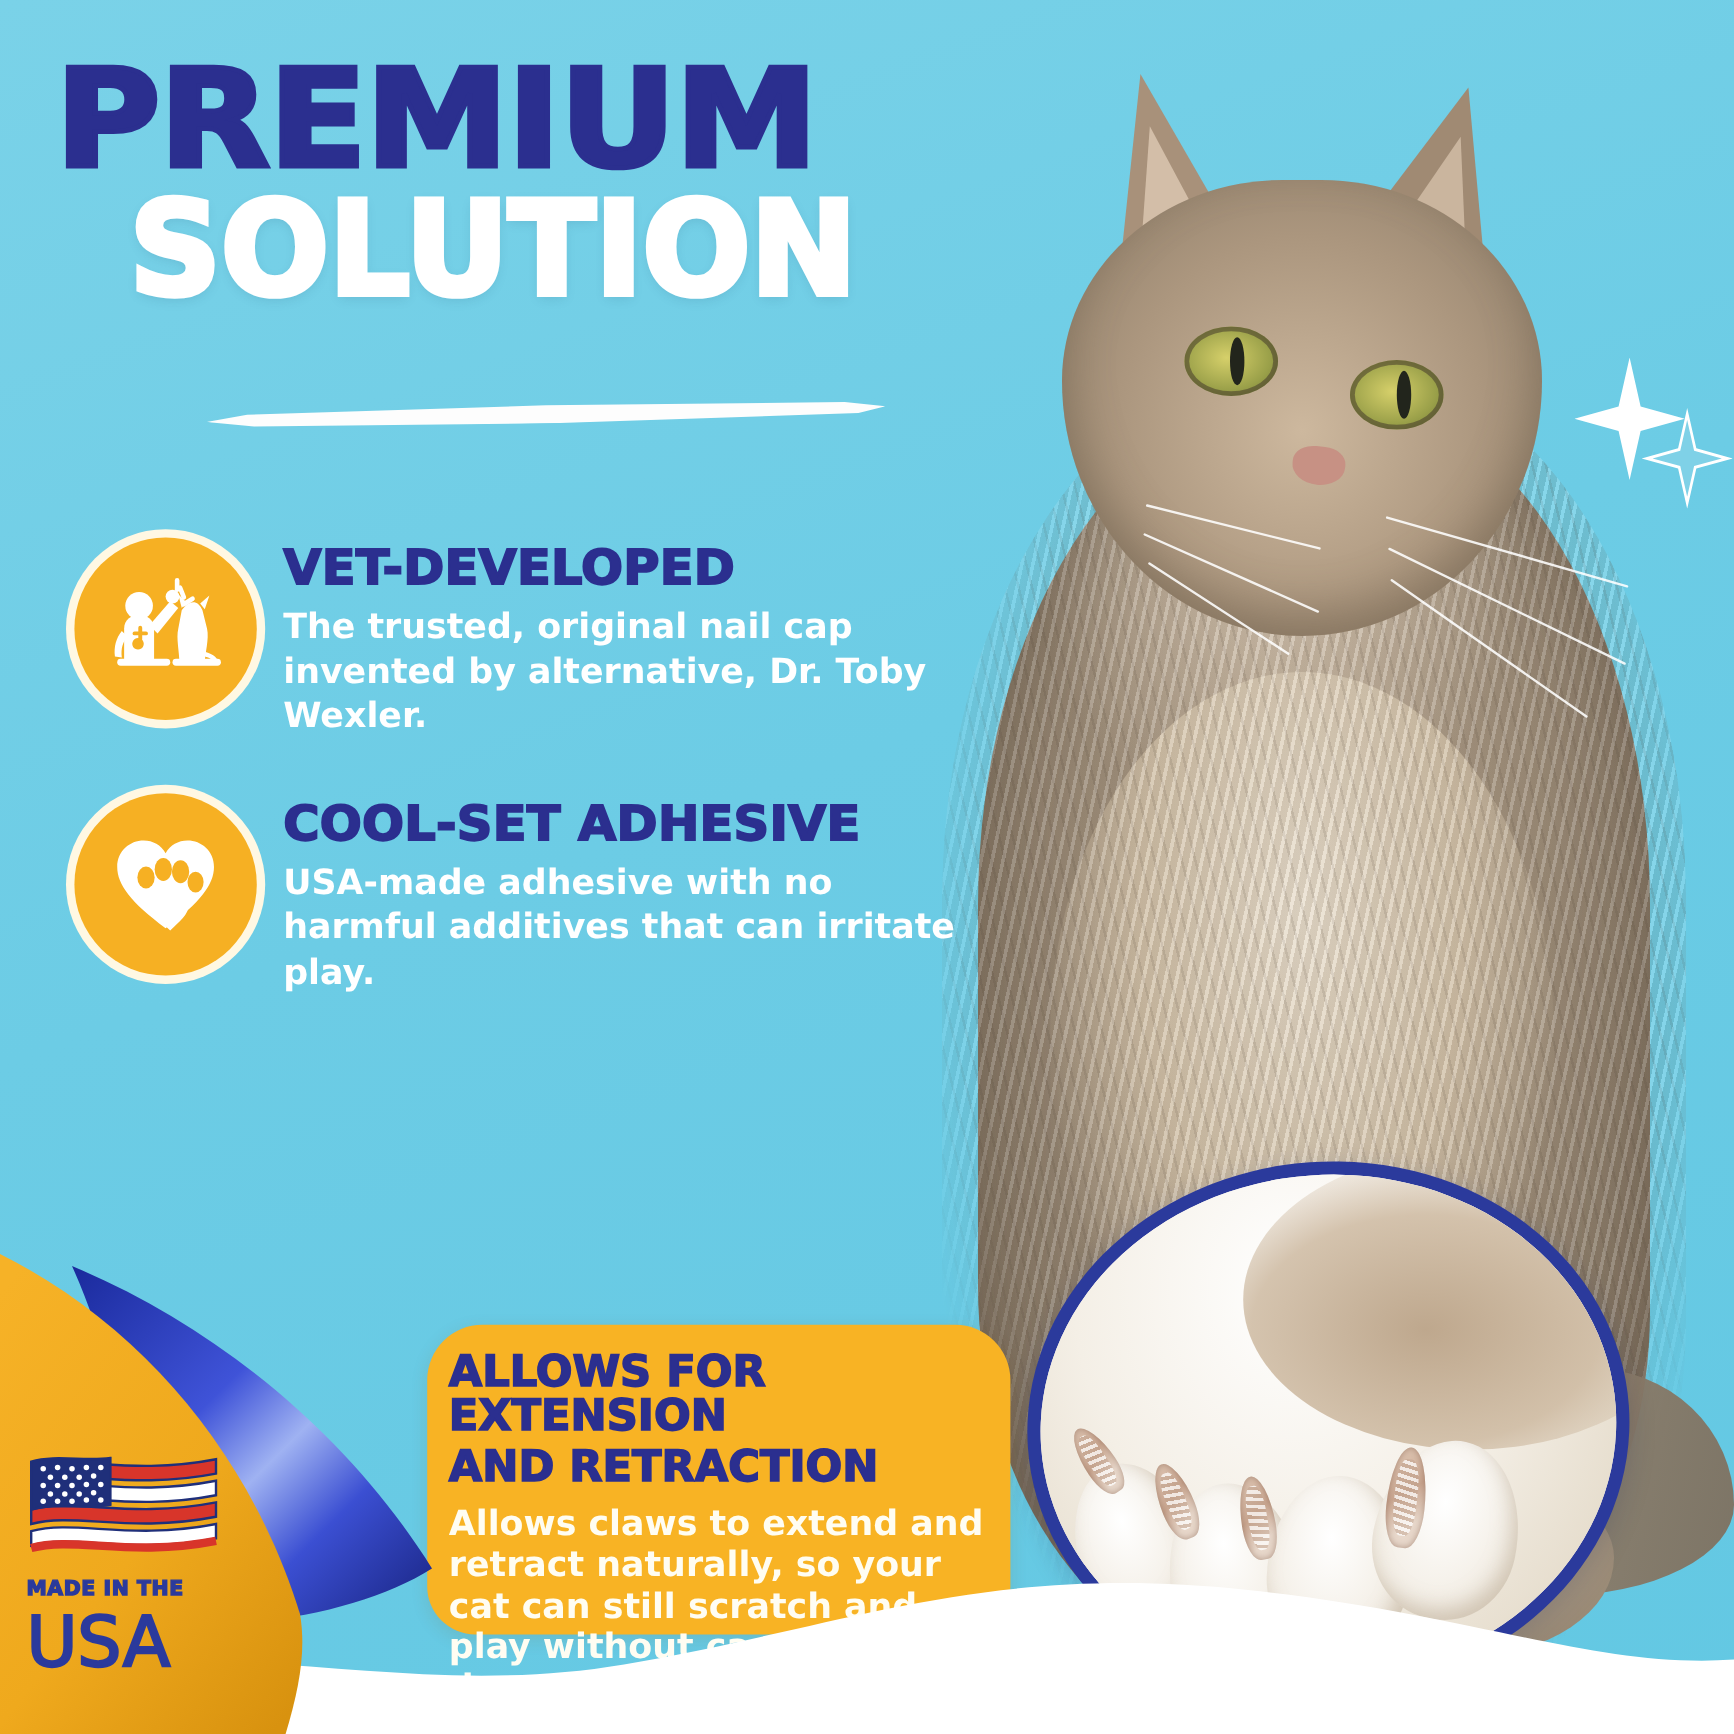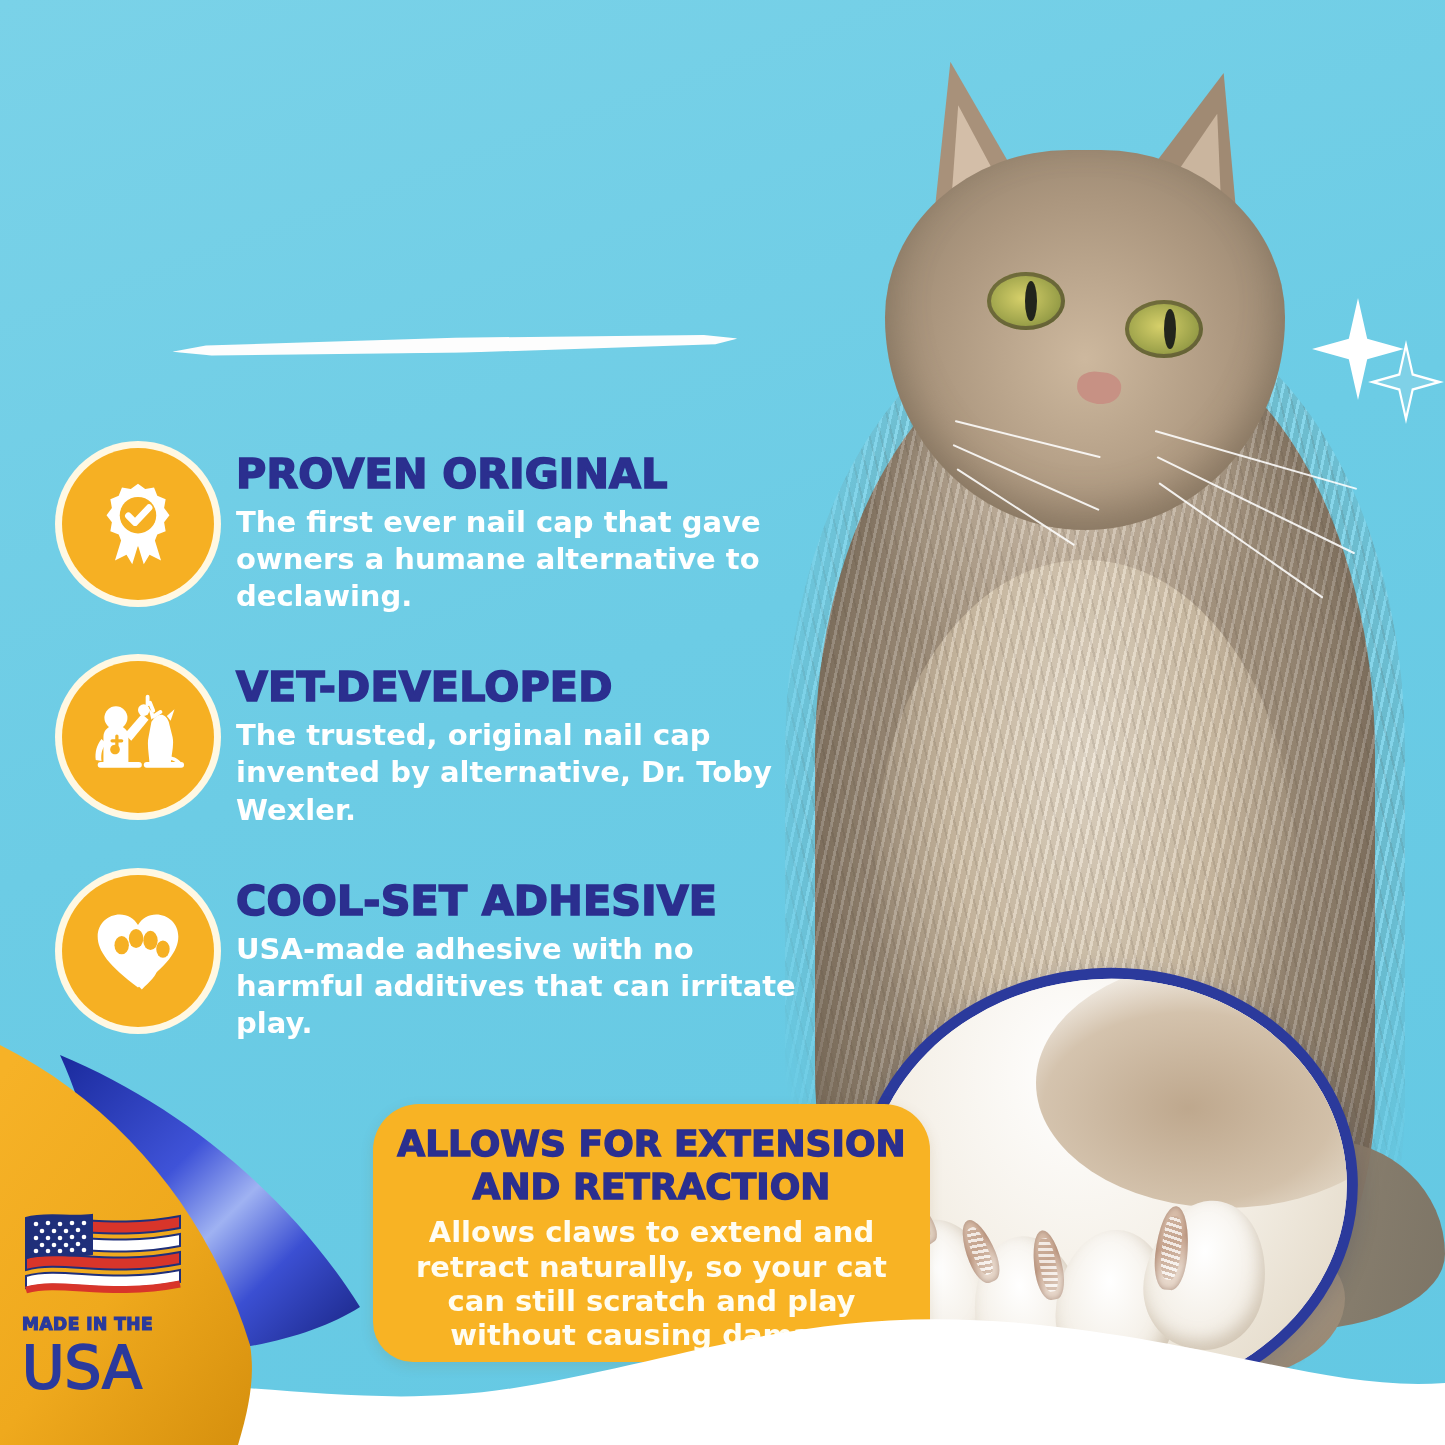--- a/index.html
+++ b/index.html
@@ -139,28 +139,26 @@
     transform:scaleX(1.03);transform-origin:left center;
   }
   .f-body{
     font-family:"DejaVu Sans", sans-serif;
     font-weight:700;font-size:29px;line-height:1.28;
     color:#ffffff;max-width:570px;
   }
 
   
   .callout{
-    position:absolute;left:356px;top:1104px;width:557px;height:258px;
+    position:absolute;left:356px;top:1104px;width:486px;height:258px;
     background:#f8b324;
     border-radius:46px 46px 40px 40px;
     padding:16px 18px 10px;
     box-sizing:border-box;
-    text-align:center;
     box-shadow:0 4px 14px rgba(120,80,0,.12);
-    margin-left:17px;
   }
   .co-title{
     font-family:"DejaVu Sans", sans-serif;
     font-weight:700;font-size:36px;line-height:1.02;
     color:#2b2f8f;-webkit-text-stroke:1.4px #2b2f8f;
     margin-top:6px;
   }
   .co-body{
     font-family:"DejaVu Sans", sans-serif;
     font-weight:700;font-size:29px;line-height:1.18;
@@ -261,41 +259,28 @@
   </div>
 
   <div class="sparkle" style="left:1312px;top:298px;width:92px;height:102px;">
     <div class="sp-shape"></div>
   </div>
   <div class="sparkle sp-hollow" style="left:1368px;top:340px;width:76px;height:84px;">
     <div class="sp-shape"></div>
     <div class="sp-inner"></div>
   </div>
 
+  <div class="headline">
+    <div class="h-premium">PREMIUM</div>
+    <div class="h-solution">SOLUTION</div>
+  </div>
   <div class="swoosh"></div>
 
   <div class="features">
 
-    <div class="feature">
-      <div class="f-icon">
-        <svg viewBox="0 0 100 100" aria-hidden="true">
-          <g fill="#ffffff">
-            <path d="M34 62 L26 88 L38 82 L44 92 L52 66 Z"></path>
-            <path d="M66 62 L74 88 L62 82 L56 92 L48 66 Z"></path>
-            <path d="M50 8 l7.5 5.6 9.2-1.6 3.4 8.7 8.7 3.4-1.6 9.2 5.6 7.5 -5.6 7.5 1.6 9.2 -8.7 3.4 -3.4 8.7 -9.2-1.6 -7.5 5.6 -7.5-5.6 -9.2 1.6 -3.4-8.7 -8.7-3.4 1.6-9.2 -5.6-7.5 5.6-7.5 -1.6-9.2 8.7-3.4 3.4-8.7 9.2 1.6z"></path>
-          </g>
-          <circle cx="50" cy="40.8" r="19" fill="#f6b023"></circle>
-          <path d="M40 41.5 l7 7 14.5-15.5" fill="none" stroke="#ffffff" stroke-width="7" stroke-linecap="round" stroke-linejoin="round"></path>
-        </svg>
-      </div>
-      <div class="f-text">
-        <div class="f-title">PROVEN ORIGINAL</div>
-        <div class="f-body">The first ever nail cap that gave owners a humane alternative to declawing.</div>
-      </div>
-    </div>
 
     <div class="feature">
       <div class="f-icon">
         <svg viewBox="0 0 100 100" aria-hidden="true">
           <g fill="#ffffff">
             <circle cx="27" cy="30" r="12"></circle>
             <path d="M14 50 c0-8 6-12 13-12 c7 0 13 4 13 12 v30 H14 z"></path>
             <path d="M36 47 L54 26 l7 6 L43 54 z"></path>
             <path d="M12 52 c-5 6-7 14-6 22 l6 1 c-1-8 1-14 5-18 z"></path>
             <circle cx="56" cy="22" r="6"></circle>

